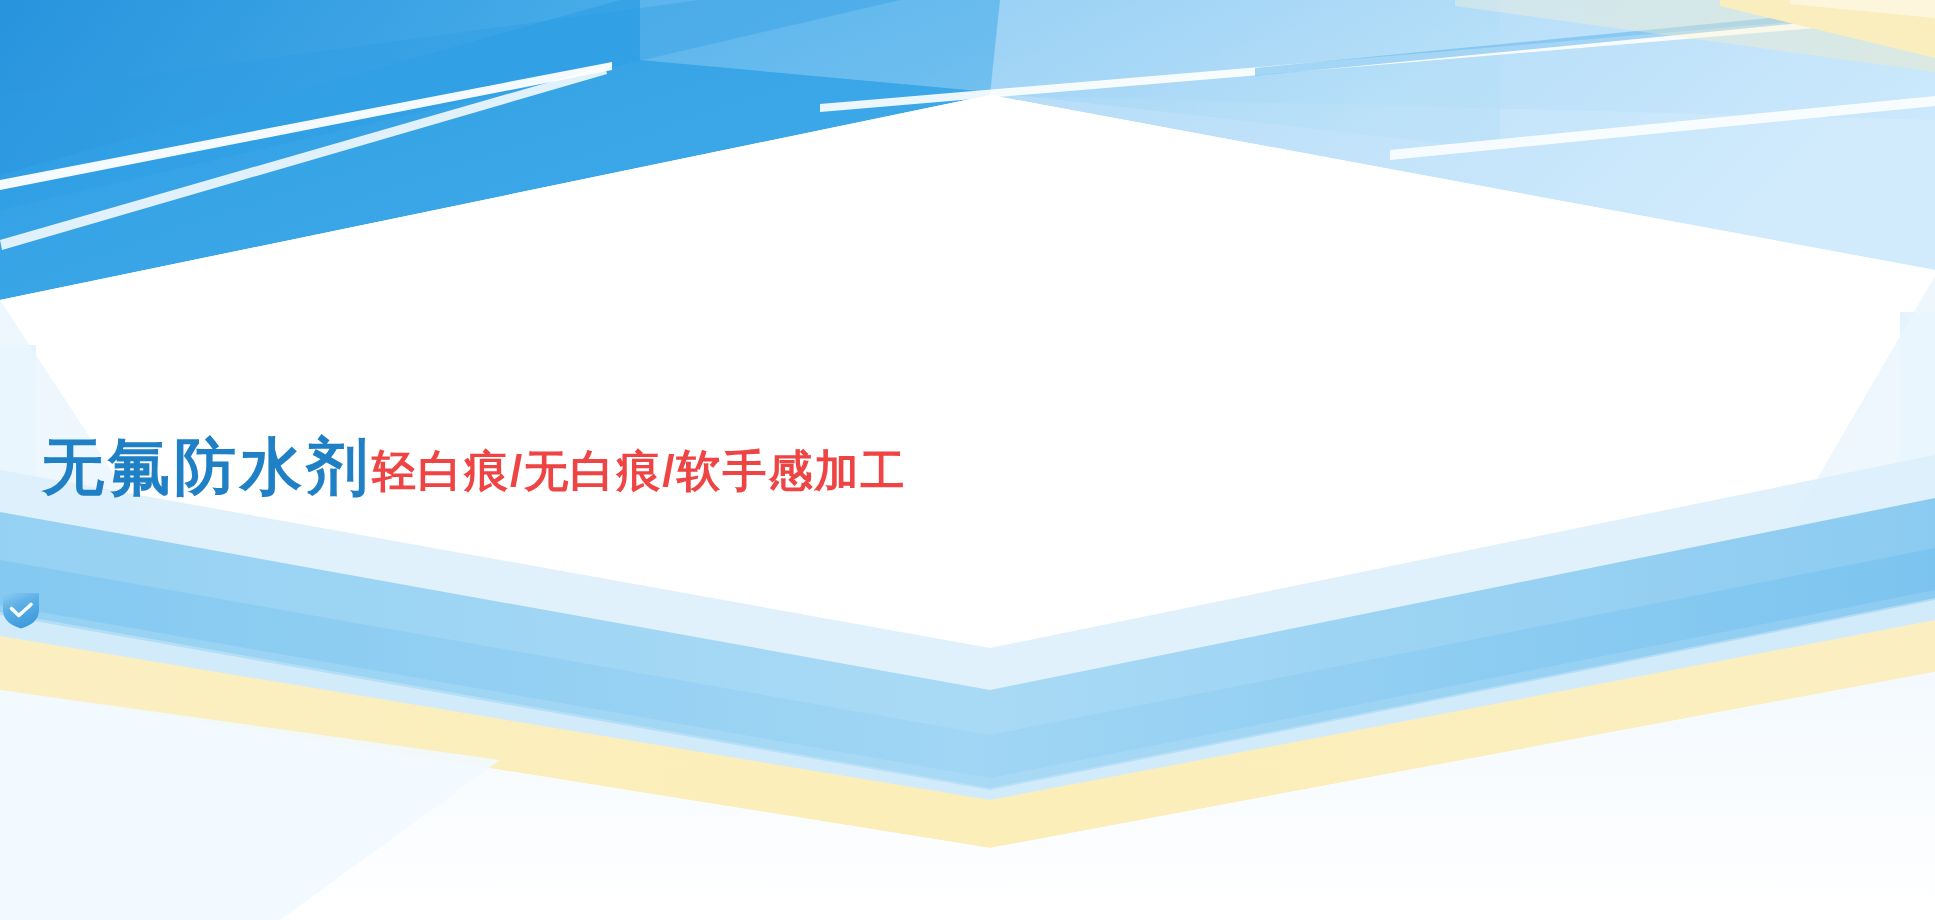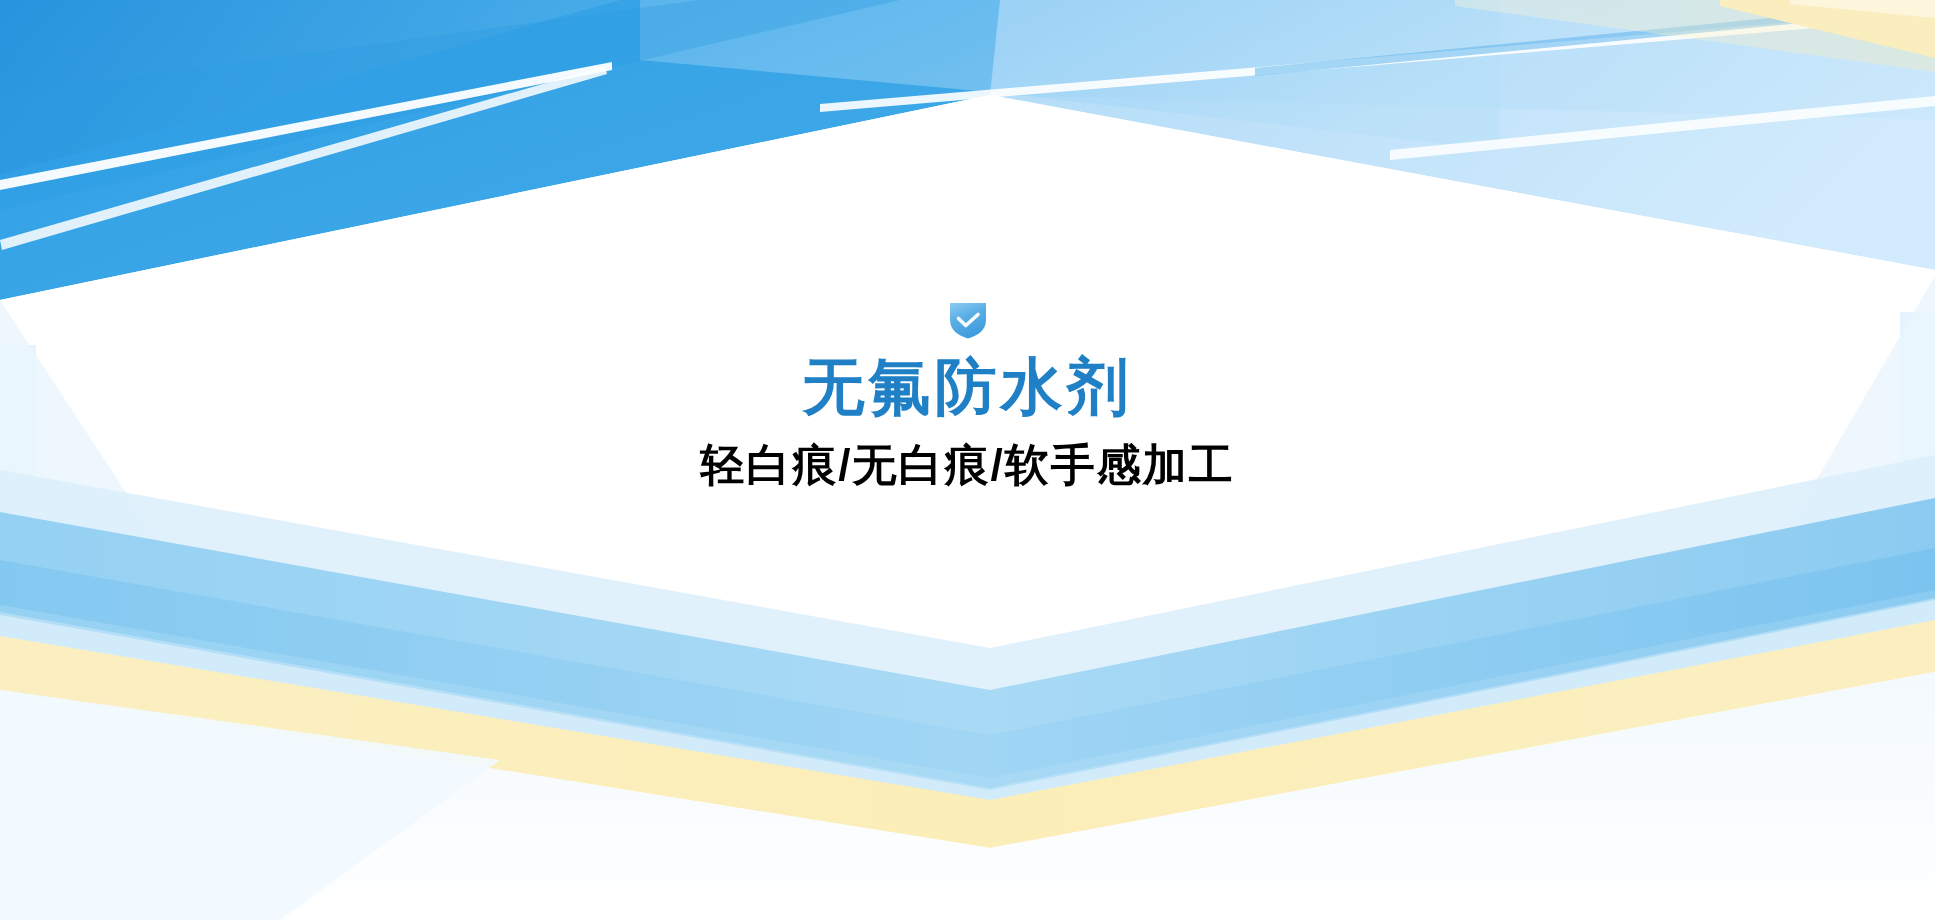--- a/index.html
+++ b/index.html
@@ -29,21 +29,21 @@
   }
 
   
   #content {
     position: absolute;
     left: 0;
     right: 0;
     top: 0;
     height: 100%;
     display: flex;
-    flex-direction: column;
+    flex-direction: row;
     align-items: center;
     justify-content: flex-start;
     pointer-events: none;
   }
 
   #shield-wrap {
     margin-top: 300px;
     width: 42px;
     height: 40px;
     line-height: 0;
@@ -59,21 +59,21 @@
     line-height: 1.05;
     white-space: nowrap;
     pointer-events: auto;
   }
 
   #hero-subtitle {
     margin: 22px 0 0 0;
     font-size: 44px;
     font-weight: bold;
     letter-spacing: 2px;
-    color: #000000;
+    color: #ef4444;
     line-height: 1.1;
     white-space: nowrap;
     pointer-events: auto;
   }
 </style>
 </head>
 <body>
 
 <div id="banner">
 

